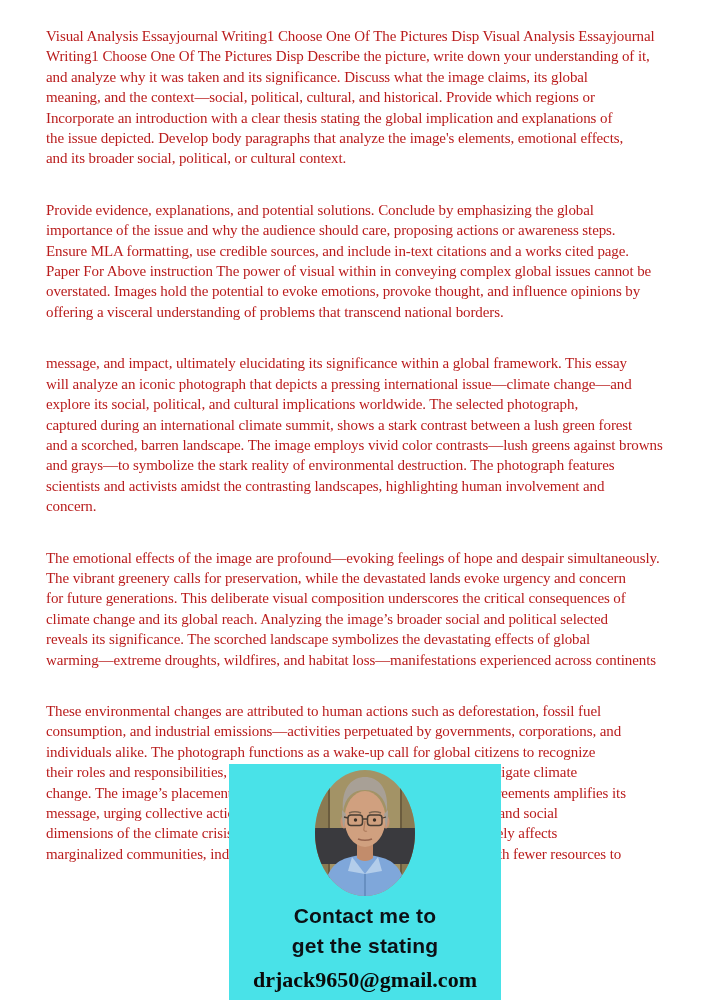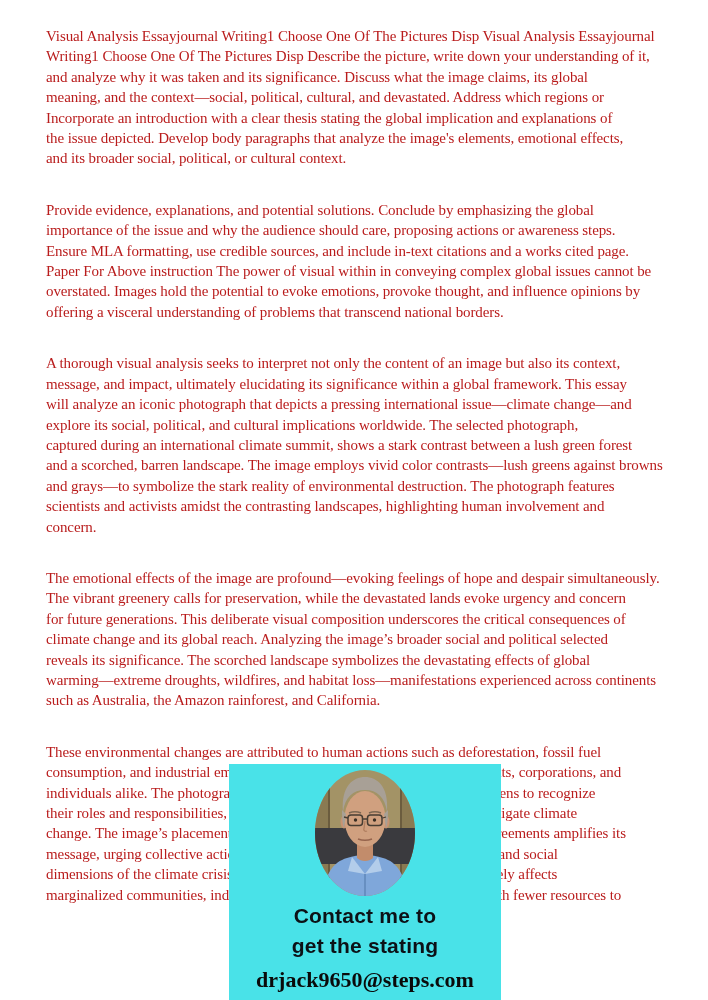--- a/index.html
+++ b/index.html
@@ -48,55 +48,53 @@
 </style>
 </head>
 <body style="background: rgb(255, 255, 255);">
 
 <div class="doc">
 
   <div class="para">
     <div class="line">Visual Analysis Essayjournal Writing1 Choose One Of The Pictures Disp Visual Analysis Essayjournal</div>
     <div class="line">Writing1 Choose One Of The Pictures Disp Describe the picture, write down your understanding of it,</div>
     <div class="line">and analyze why it was taken and its significance. Discuss what the image claims, its global</div>
-    <div class="line">meaning, and the context—social, political, cultural, and devastated. Address which regions or</div>
+    <div class="line">meaning, and the context—social, political, cultural, and historical. Provide which regions or</div>
     <div class="line">Incorporate an introduction with a clear thesis stating the global implication and explanations of</div>
     <div class="line">the issue depicted. Develop body paragraphs that analyze the image's elements, emotional effects,</div>
     <div class="line">and its broader social, political, or cultural context.</div>
   </div>
 
   <div class="para">
     <div class="line">Provide evidence, explanations, and potential solutions. Conclude by emphasizing the global</div>
     <div class="line">importance of the issue and why the audience should care, proposing actions or awareness steps.</div>
     <div class="line">Ensure MLA formatting, use credible sources, and include in-text citations and a works cited page.</div>
     <div class="line">Paper For Above instruction The power of visual within in conveying complex global issues cannot be</div>
     <div class="line">overstated. Images hold the potential to evoke emotions, provoke thought, and influence opinions by</div>
     <div class="line">offering a visceral understanding of problems that transcend national borders.</div>
   </div>
 
   <div class="para">
-    <div class="line">A thorough visual analysis seeks to interpret not only the content of an image but also its context,</div>
     <div class="line">message, and impact, ultimately elucidating its significance within a global framework. This essay</div>
     <div class="line">will analyze an iconic photograph that depicts a pressing international issue—climate change—and</div>
     <div class="line">explore its social, political, and cultural implications worldwide. The selected photograph,</div>
     <div class="line">captured during an international climate summit, shows a stark contrast between a lush green forest</div>
     <div class="line">and a scorched, barren landscape. The image employs vivid color contrasts—lush greens against browns</div>
     <div class="line">and grays—to symbolize the stark reality of environmental destruction. The photograph features</div>
     <div class="line">scientists and activists amidst the contrasting landscapes, highlighting human involvement and</div>
     <div class="line">concern.</div>
   </div>
 
   <div class="para">
     <div class="line">The emotional effects of the image are profound—evoking feelings of hope and despair simultaneously.</div>
     <div class="line">The vibrant greenery calls for preservation, while the devastated lands evoke urgency and concern</div>
     <div class="line">for future generations. This deliberate visual composition underscores the critical consequences of</div>
     <div class="line">climate change and its global reach. Analyzing the image’s broader social and political selected</div>
     <div class="line">reveals its significance. The scorched landscape symbolizes the devastating effects of global</div>
     <div class="line">warming—extreme droughts, wildfires, and habitat loss—manifestations experienced across continents</div>
-    <div class="line">such as Australia, the Amazon rainforest, and California.</div>
   </div>
 
   <div class="para">
     <div class="line">These environmental changes are attributed to human actions such as deforestation, fossil fuel</div>
     <div class="line">consumption, and industrial emissions—activities perpetuated by governments, corporations, and</div>
     <div class="line">individuals alike. The photograph functions as a wake-up call for global citizens to recognize</div>
     <div class="line">their roles and responsibilities, encouraging more sustainable practices to mitigate climate</div>
     <div class="line">change. The image’s placement within global discussions of international agreements amplifies its</div>
     <div class="line">message, urging collective action worldwide. Examining the deeper cultural and social</div>
     <div class="line">dimensions of the climate crisis reveals stark inequities, as it disproportionately affects</div>
@@ -139,14 +137,14 @@
       <path d="M47.5,49 L52.5,49" stroke="#473d33" stroke-width="1.5" fill="none"></path>
       <path d="M33,48 L29,47 M67.5,48 L71,47" stroke="#473d33" stroke-width="1.3" fill="none"></path>
       <path d="M50,51 L48.8,60 Q50,62 52,61" stroke="#b07e5f" stroke-width="1.3" fill="none"></path>
       <path d="M43,69 Q50,71.5 57,69" stroke="#96644d" stroke-width="1.6" fill="none"></path>
     </g>
   </svg>
   <div class="contact">
     <div>Contact me to</div>
     <div>get the stating</div>
   </div>
-  <div class="email">drjack9650@steps.com</div>
+  <div class="email">drjack9650@gmail.com</div>
 </div>
 
 </body></html>

